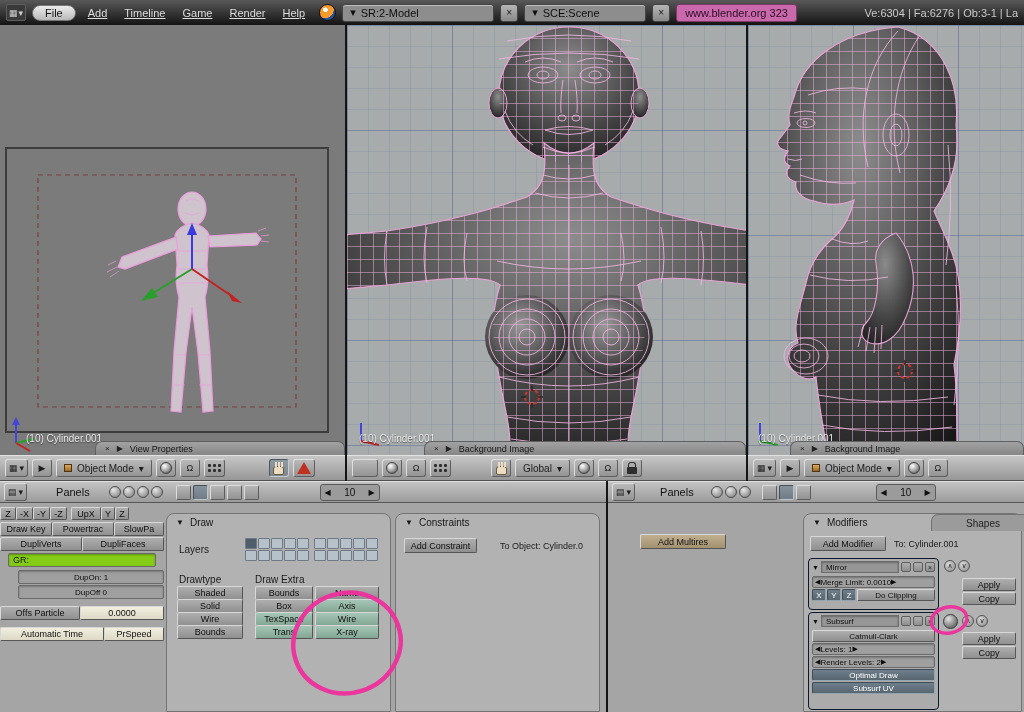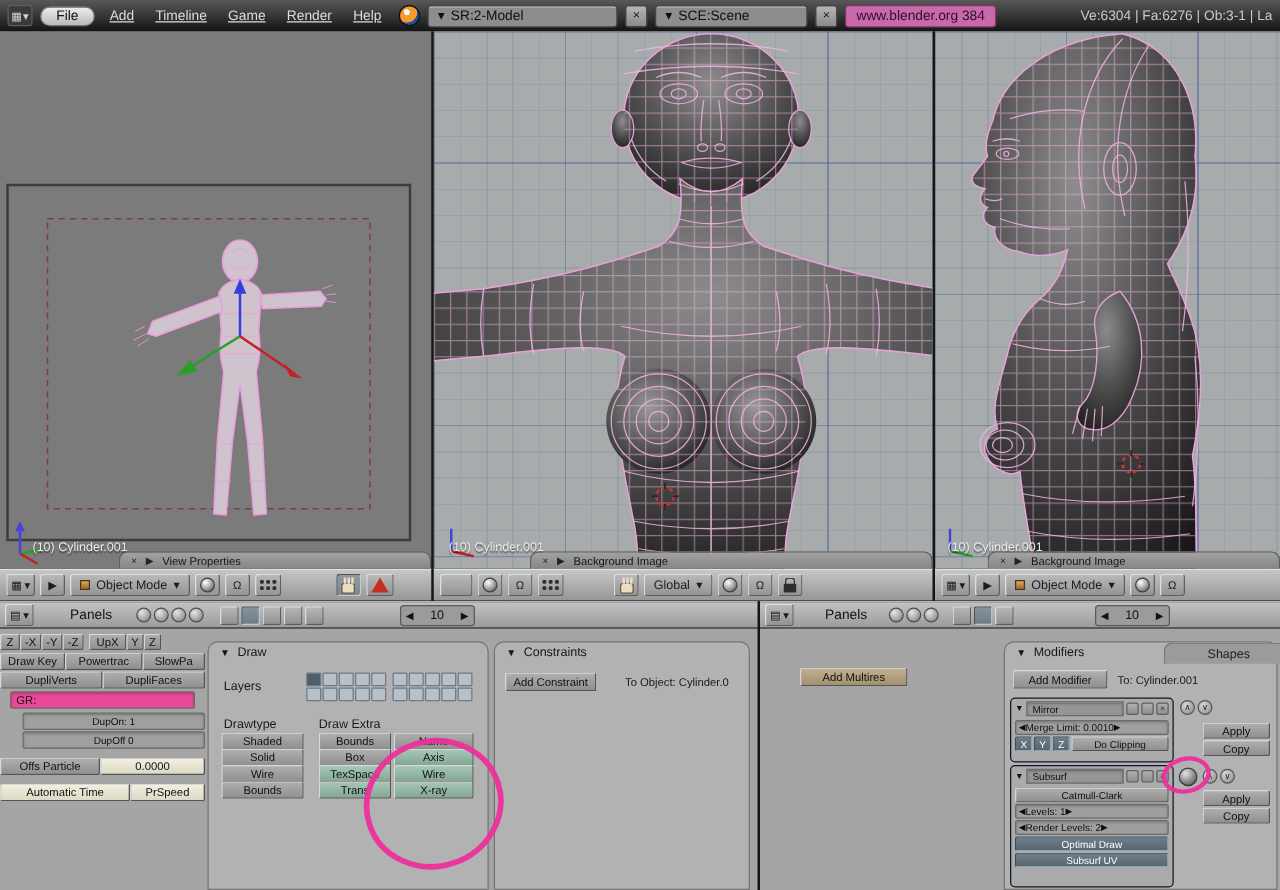--- a/index.html
+++ b/index.html
@@ -100,21 +100,21 @@
        background:linear-gradient(#aeaeae,#909090); color:#0f0f0f; font-size:9px;
        display:flex; align-items:center; justify-content:center; white-space:nowrap; overflow:hidden; }
   .b.teal  { background:linear-gradient(#a5c6b6,#84a795); }
   .b.dark  { background:linear-gradient(#6e7e8b,#57666f); color:#fff; border-color:#3f4c55 #93a4b0 #93a4b0 #3f4c55; }
   .b.ivory { background:linear-gradient(#f2efdf,#ddd9c6); }
   .b.tan   { background:linear-gradient(#c0b091,#a2916f); }
   .numf { display:flex; align-items:center; justify-content:flex-start; background:#9f9f9f;
           border:1px solid #6a6a6a; border-radius:2px; box-shadow:inset 0 1px 2px rgba(0,0,0,.25);
           font-size:8px; color:#0d0d0d; padding:0 2px; white-space:nowrap; overflow:hidden; }
   .numf .arr { font-size:7px; }
-  .fieldgr { background:#ec4899; border:1px solid #6a6a6a; border-radius:2px;
+  .fieldgr { background:#84cc16; border:1px solid #6a6a6a; border-radius:2px;
              box-shadow:inset 0 1px 2px rgba(0,0,0,.3); display:flex; align-items:center; padding:0 4px; }
 
   .obj-col { position:absolute; left:0; top:0; width:164px; height:209px; }
   .obj-col .row { position:absolute; display:flex; }
 
   .panel { position:absolute; background:#b2b2b2; border:1px solid #747474; border-radius:8px 8px 0 0; }
   .panel-hdr { height:17px; display:flex; align-items:center; gap:6px; padding:0 9px; font-size:10px; color:#161616; }
   .panel-hdr .g { font-size:8px; }
   .lbl { position:absolute; font-size:10px; color:#1a1a1a; }
   .layer-grid { display:grid; grid-template-columns:repeat(5,12px); grid-auto-rows:11px; gap:1px; }
@@ -171,21 +171,21 @@
     <span class="hdr-x">
       <span>×</span>
     </span>
     <span class="hdr-combo" style="width:122px">
       <span>▾</span>
       <span>SCE:Scene</span>
     </span>
     <span class="hdr-x">
       <span>×</span>
     </span>
-    <span class="blender-link">www.blender.org 384</span>
+    <span class="blender-link">www.blender.org 323</span>
     <span class="stats">Ve:6304 | Fa:6276 | Ob:3-1 | La</span>
   </div>
 
   <div class="vparea">
 
     <div class="vp" id="vp-left">
       <svg width="345" height="430" viewBox="0 0 345 430">
         <rect x="6" y="123" width="322" height="284" fill="none" stroke="#3d3d3d" stroke-width="2"></rect>
         <rect x="38" y="150" width="258" height="232" fill="none" stroke="#7a4040" stroke-width="1.2" stroke-dasharray="5 4"></rect>
         <g fill="#cfc3cd" stroke="#ef9ade" stroke-width="1.2">

